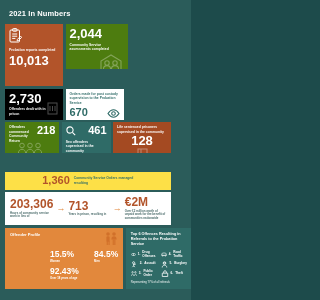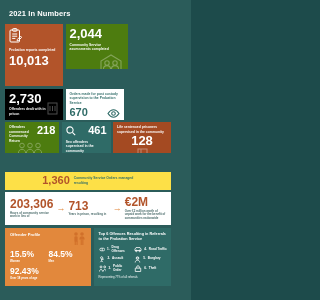--- a/index.html
+++ b/index.html
@@ -55,21 +55,21 @@
   .flow-cell { flex: 1; }
   .flow-num { color: #b2542a; font-size: 12px; font-weight: bold; line-height: 1; }
   .flow-lbl { font-size: 2.9px; color: #4a6b6a; line-height: 1.35; margin-top: 1.5px; font-weight: bold; }
   .arrow { color: #e2883c; font-size: 9px; line-height: 1; }
   .profile-wrap { display: flex; gap: 2.5px; margin-top: 2.5px; }
   .profile {
     background: #e2883c; flex: 0 0 86px; padding: 4px 5px 5px 5px;
     position: relative; color: #ffffff;
   }
   .profile-head { font-size: 4px; font-weight: bold; line-height: 1.3; }
-  .pct-grid { display: flex; gap: 1px; margin-top: 5px; }
+  .pct-grid { display: flex; gap: 20px; margin-top: 5px; margin-left: 40px; }
   .pct { flex: 1; }
   .pct-num { font-size: 8.5px; font-weight: bold; line-height: 1; }
   .pct-lbl { font-size: 2.8px; line-height: 1.3; margin-top: 1.5px; font-weight: bold; }
   .offences {
     background: #2f6b67; flex: 1; padding: 4px 4px 4px 5px; color: #ffffff;
   }
   .off-head { font-size: 3.8px; font-weight: bold; line-height: 1.35; }
   .off-grid {
     display: grid; grid-template-columns: 1fr 1fr;
     gap: 2.5px 3px; margin-top: 4px;

